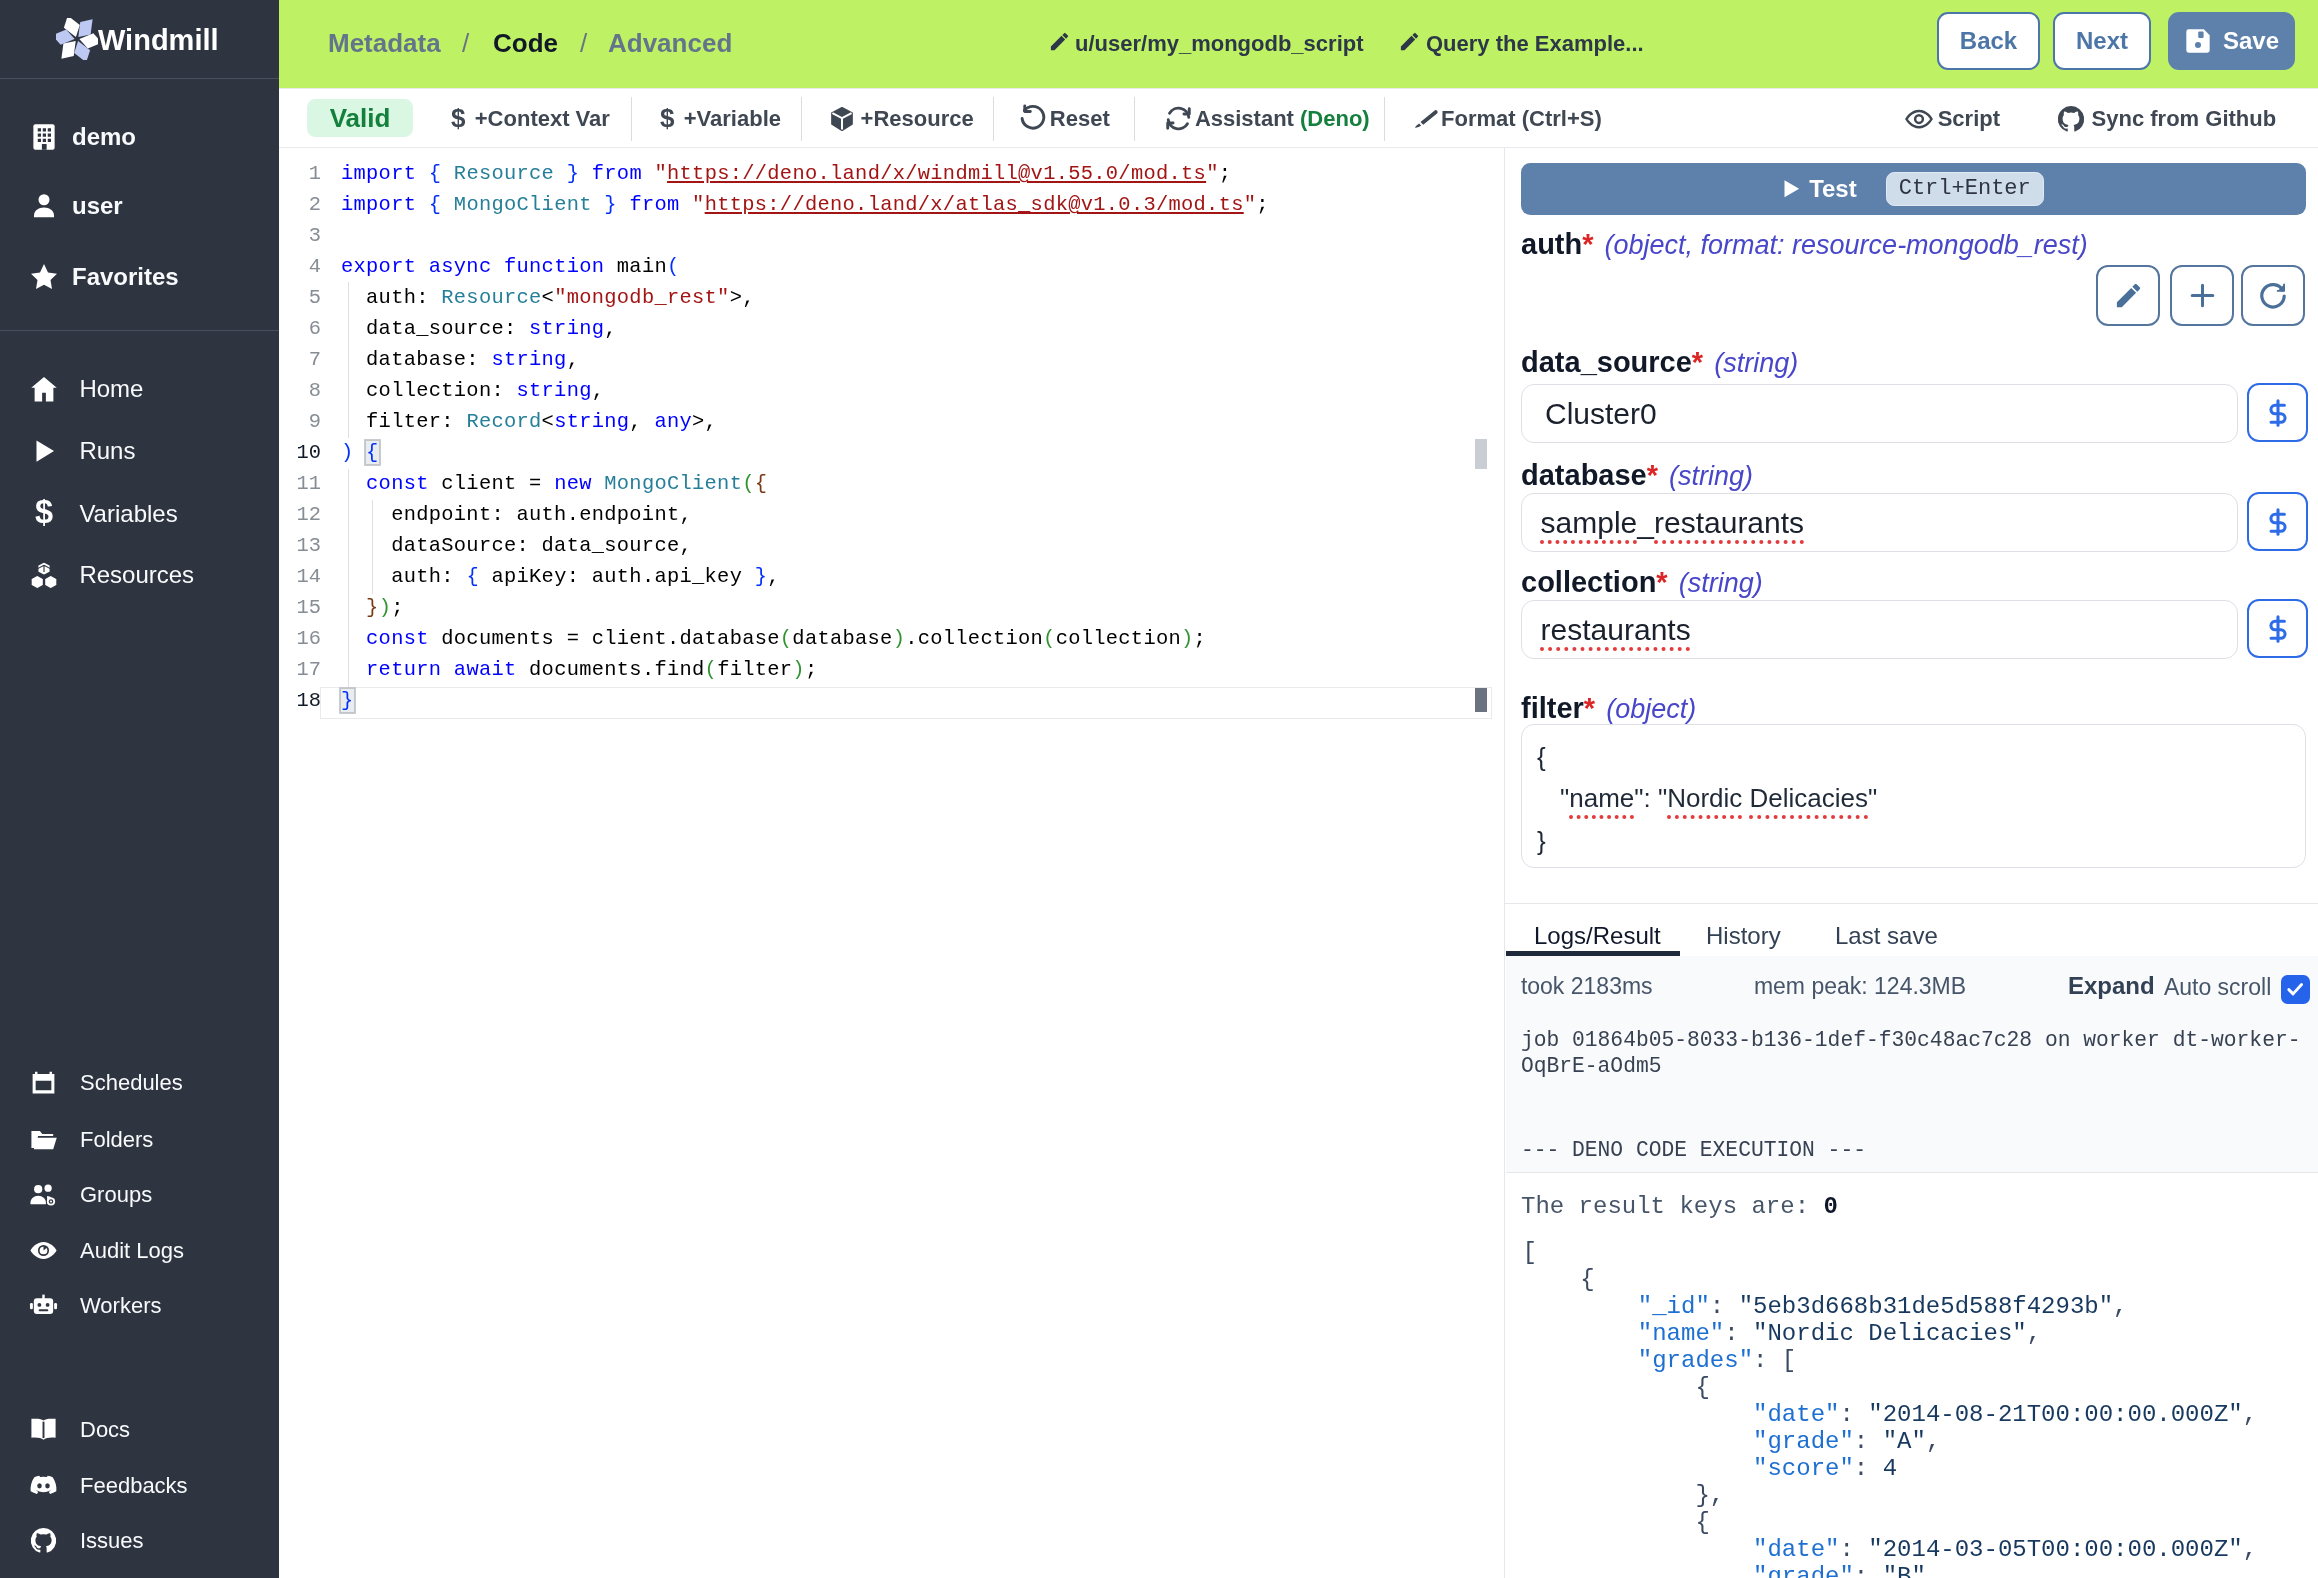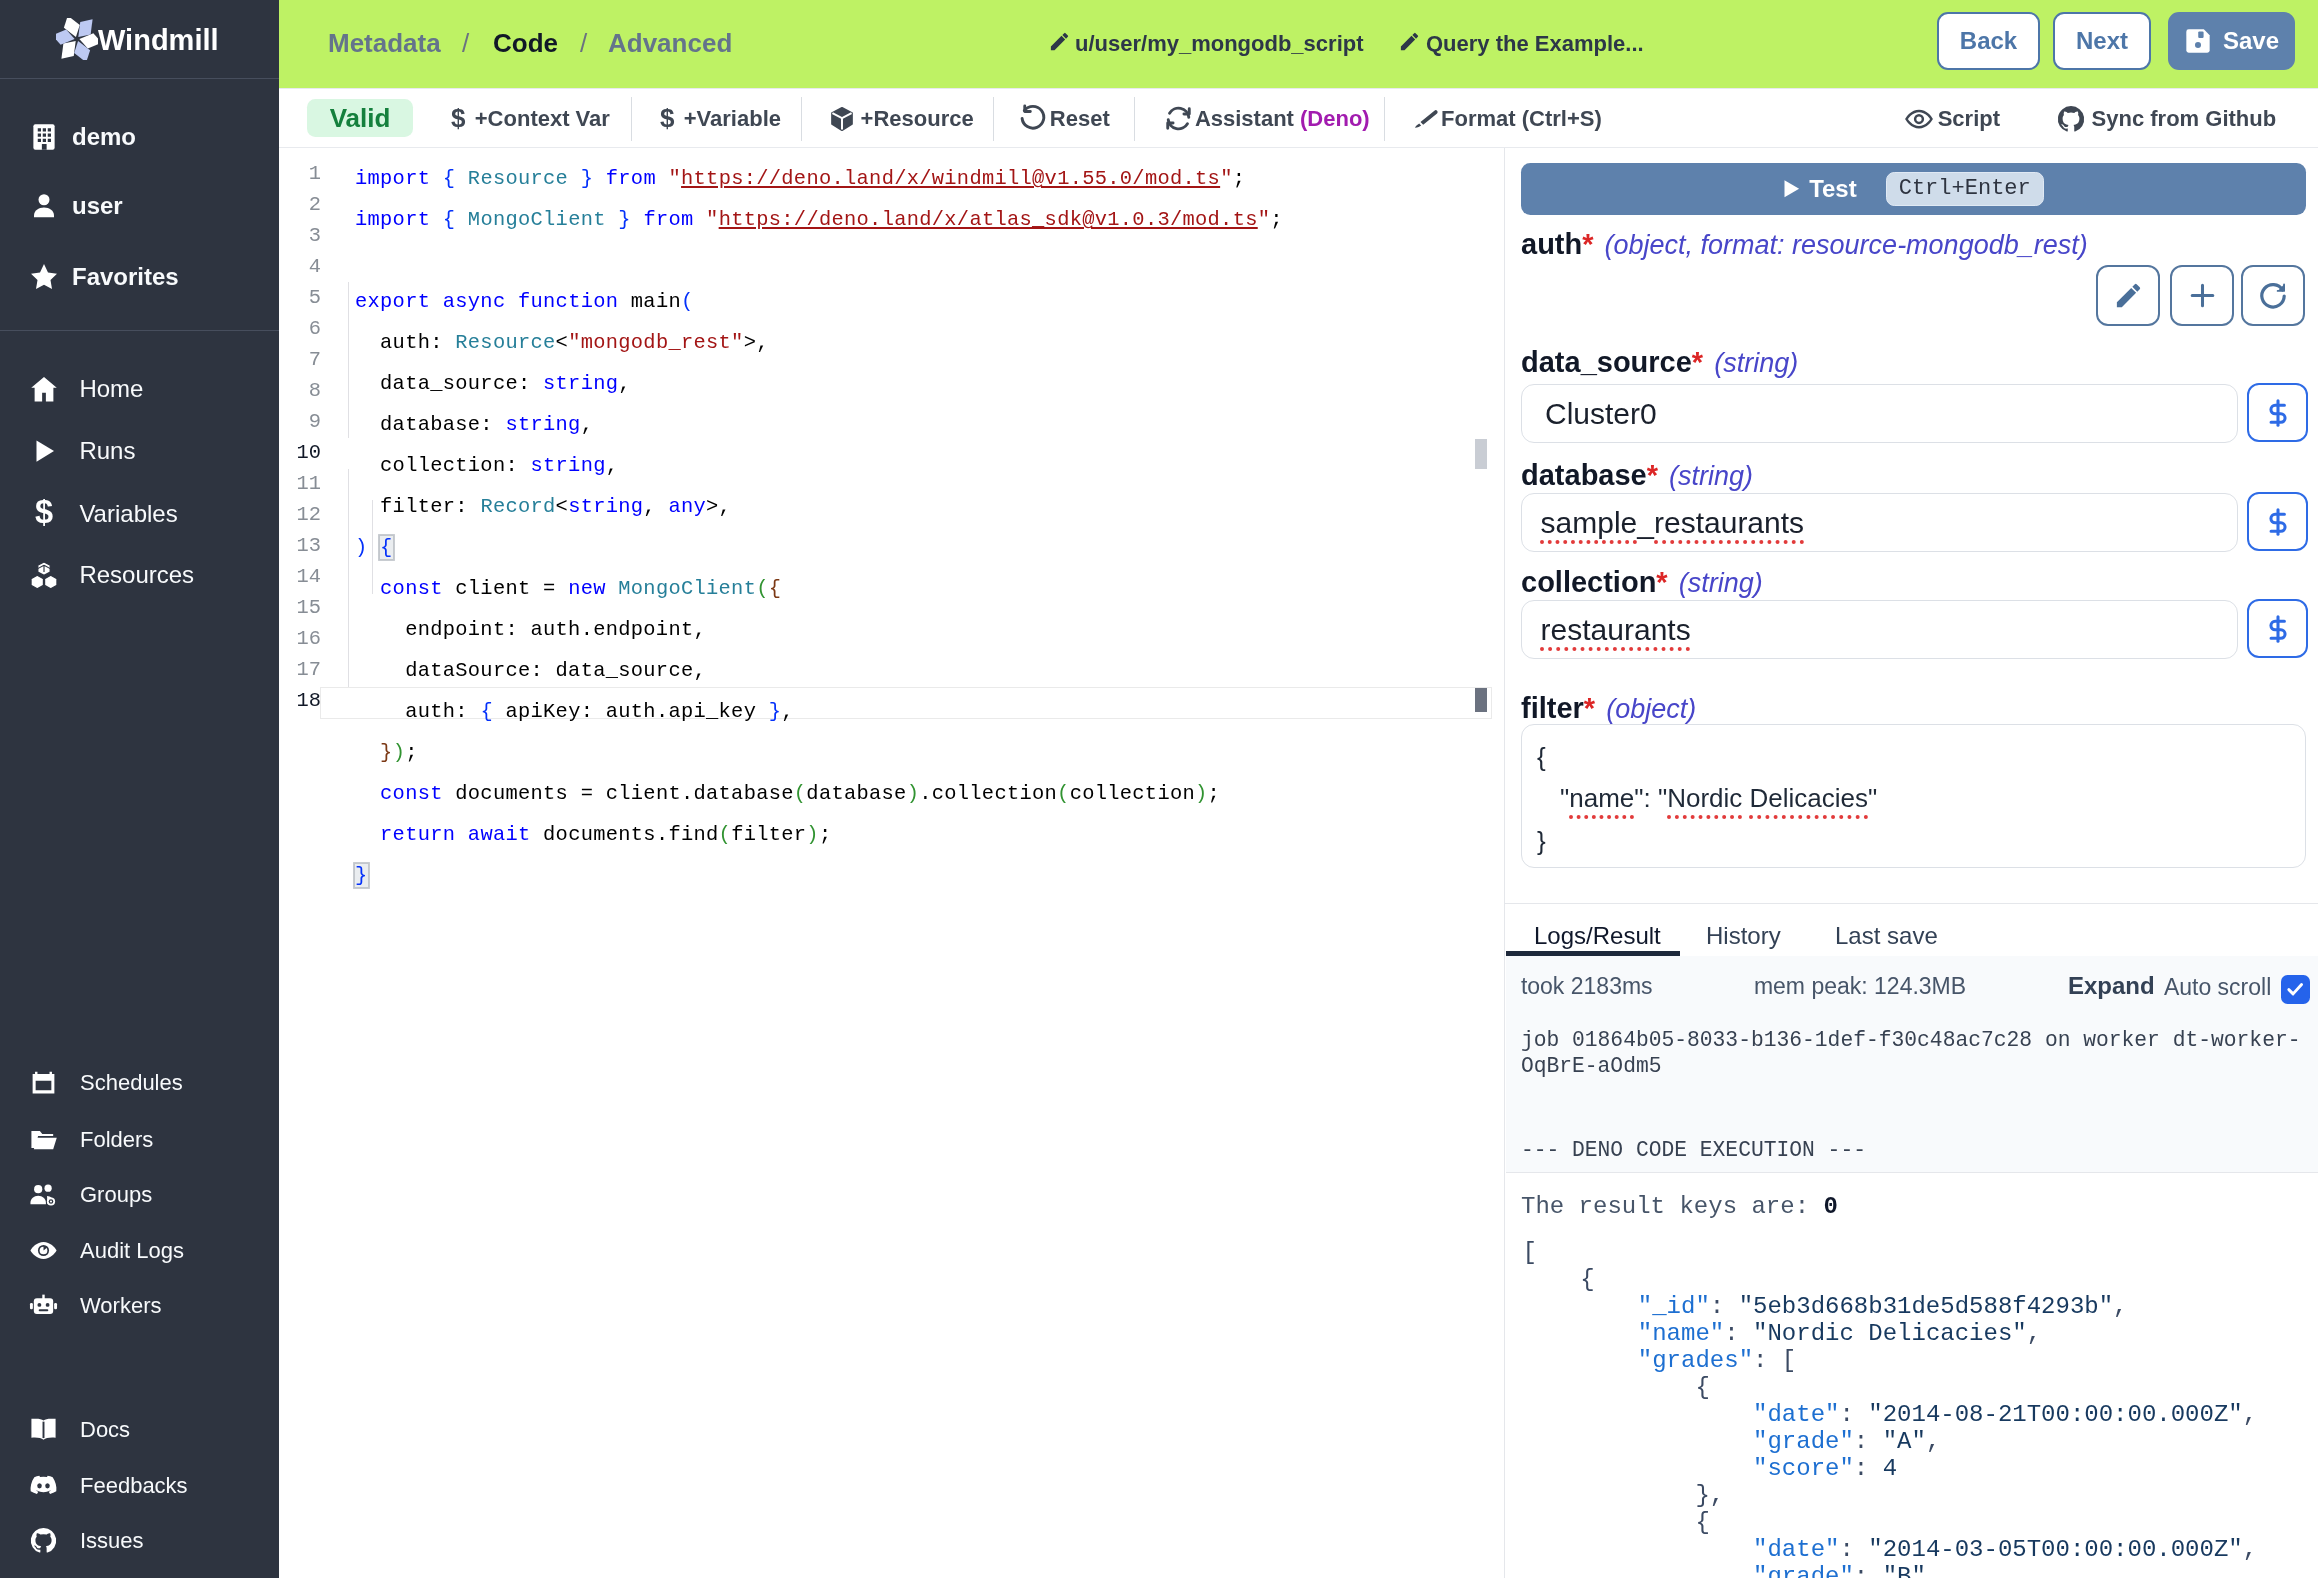--- a/index.html
+++ b/index.html
@@ -19,21 +19,21 @@
   .btn { position:absolute; top:12px; height:58px; border:2.8px solid #4d76a8; border-radius:11px; color:#4d76a8;
          font-size:24px; font-weight:700; display:flex; align-items:center; justify-content:center; background:#fff; }
   
   #tbar { position:absolute; left:279px; top:91px; width:2040px; height:57px; background:#fff; border-bottom:1.9px solid #e8eaee;padding-left:36px; }
   .titem { position:absolute; top:0; height:55px; display:flex; align-items:center; color:#3f4753; font-weight:700; font-size:22px; white-space:nowrap; }
   .tsep { position:absolute; top:5.6px; height:44px; width:0; border-left:1.9px solid #d9dde2; }
   
   #ed { position:absolute; left:279px; top:148px; width:1223px; height:1430px; background:#fff; }
   pre { font-family:"Liberation Mono", monospace; }
   #lns { position:absolute; left:0; top:10.2px; width:42px; text-align:right; font-size:20.4px; line-height:31px; color:#878d95; }
-  #code { position:absolute; left:76px; top:10.2px; font-size:20.4px; line-height:41px; letter-spacing:0.3px; color:#000; }
+  #code { position:absolute; left:62px; top:10.2px; font-size:20.4px; line-height:31px; letter-spacing:0.3px; color:#000; }
   .kw { color:#0000ff; } .ty { color:#267f99; } .st { color:#a31515; }
   .b1 { color:#0431fa; } .b2 { color:#319331; } .b3 { color:#7b3814; }
   .url { text-decoration:underline; }
   .bm { background:#eaedf0; box-shadow:0 0 0 1.9px #c3c7cc; }
   .guide { position:absolute; width:0; border-left:1.9px solid #e0e0e4; }
   
   #rp { position:absolute; left:1504px; top:148px; width:815px; height:1430px; background:#fff; border-left:1.9px solid #e5e7eb; }
   .rlabel { position:absolute; font-size:29px; font-weight:700; color:#111827; }
   .rlabel .star { color:#dc2626; }
   .rlabel .ann { font-weight:400; font-style:italic; color:#4846c9; font-size:27px; margin-left:11px; }
@@ -248,21 +248,21 @@
         <path d="M5.6 1.6v4.6h4.6" stroke-linejoin="round"></path>
       </svg>
     <span style="margin-left:2.8px">Reset</span>
   </div>
   <div class="tsep" style="left:855px"></div>
   <div class="titem" style="left:885px">
     <svg width="29" height="29" viewBox="0 0 24 24" fill="none" stroke="#3f4753" stroke-width="2.4" stroke-linecap="round">
         <path d="M20.5 11a8.6 8.6 0 0 0-15.9-3.4 M3.5 13a8.6 8.6 0 0 0 15.9 3.4"></path>
         <path d="M20.9 3.9v4.4h-4.4 M3.1 20.1v-4.4h4.4" stroke-linejoin="round"></path>
       </svg>
-    <span style="margin-left:1.9px">Assistant <span style="color:#a21caf">(Deno)</span></span>
+    <span style="margin-left:1.9px">Assistant <span style="color:#15803d">(Deno)</span></span>
   </div>
   <div class="tsep" style="left:1105px"></div>
   <div class="titem" style="left:1133px">
     <svg width="28" height="28" viewBox="0 0 24 24" fill="#3f4753">
         <path d="M2.5 19.5c2.5-.3 4.2-.9 5.3-2l-1.6-1.6c-1.1 1.1-2.4 1.3-3.7 3.6z"></path>
         <path d="M7.3 14.6l2.3 2.3L21.5 7.2a1.6 1.6 0 0 0-2.3-2.3z"></path>
       </svg>
     <span style="margin-left:1px">Format (Ctrl+S)</span>
   </div>
   <div class="titem" style="left:1625px">

